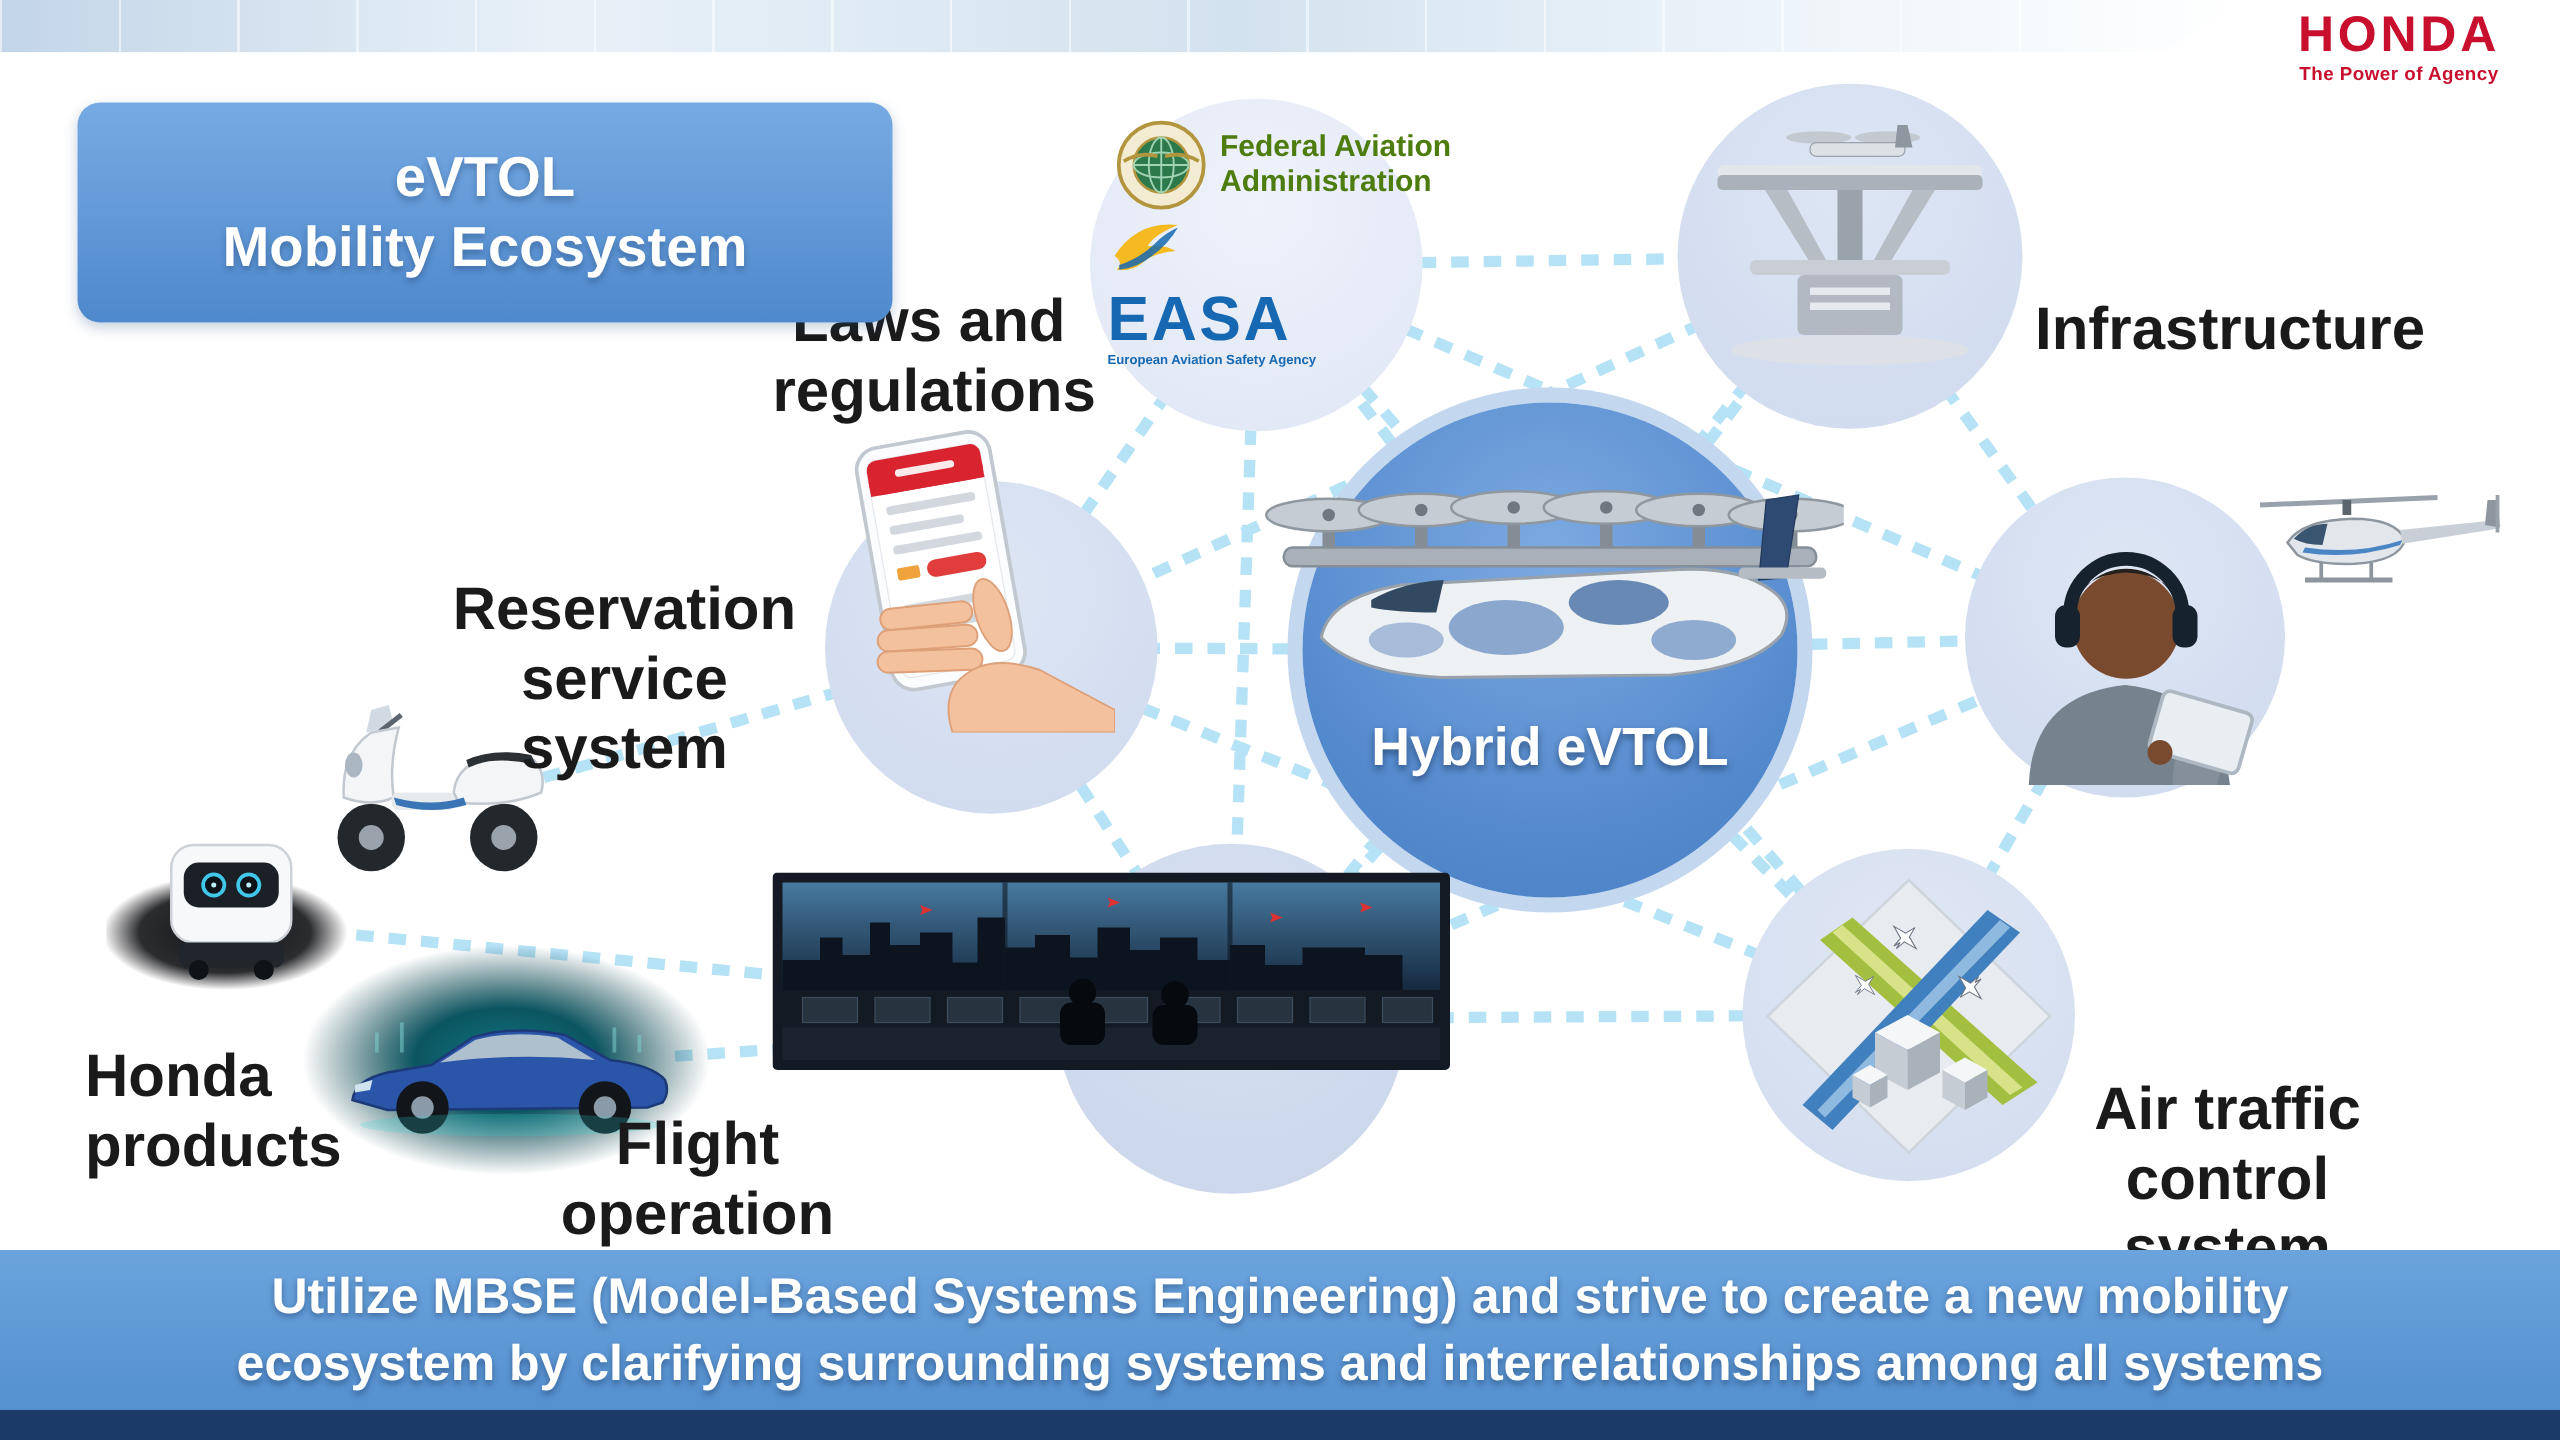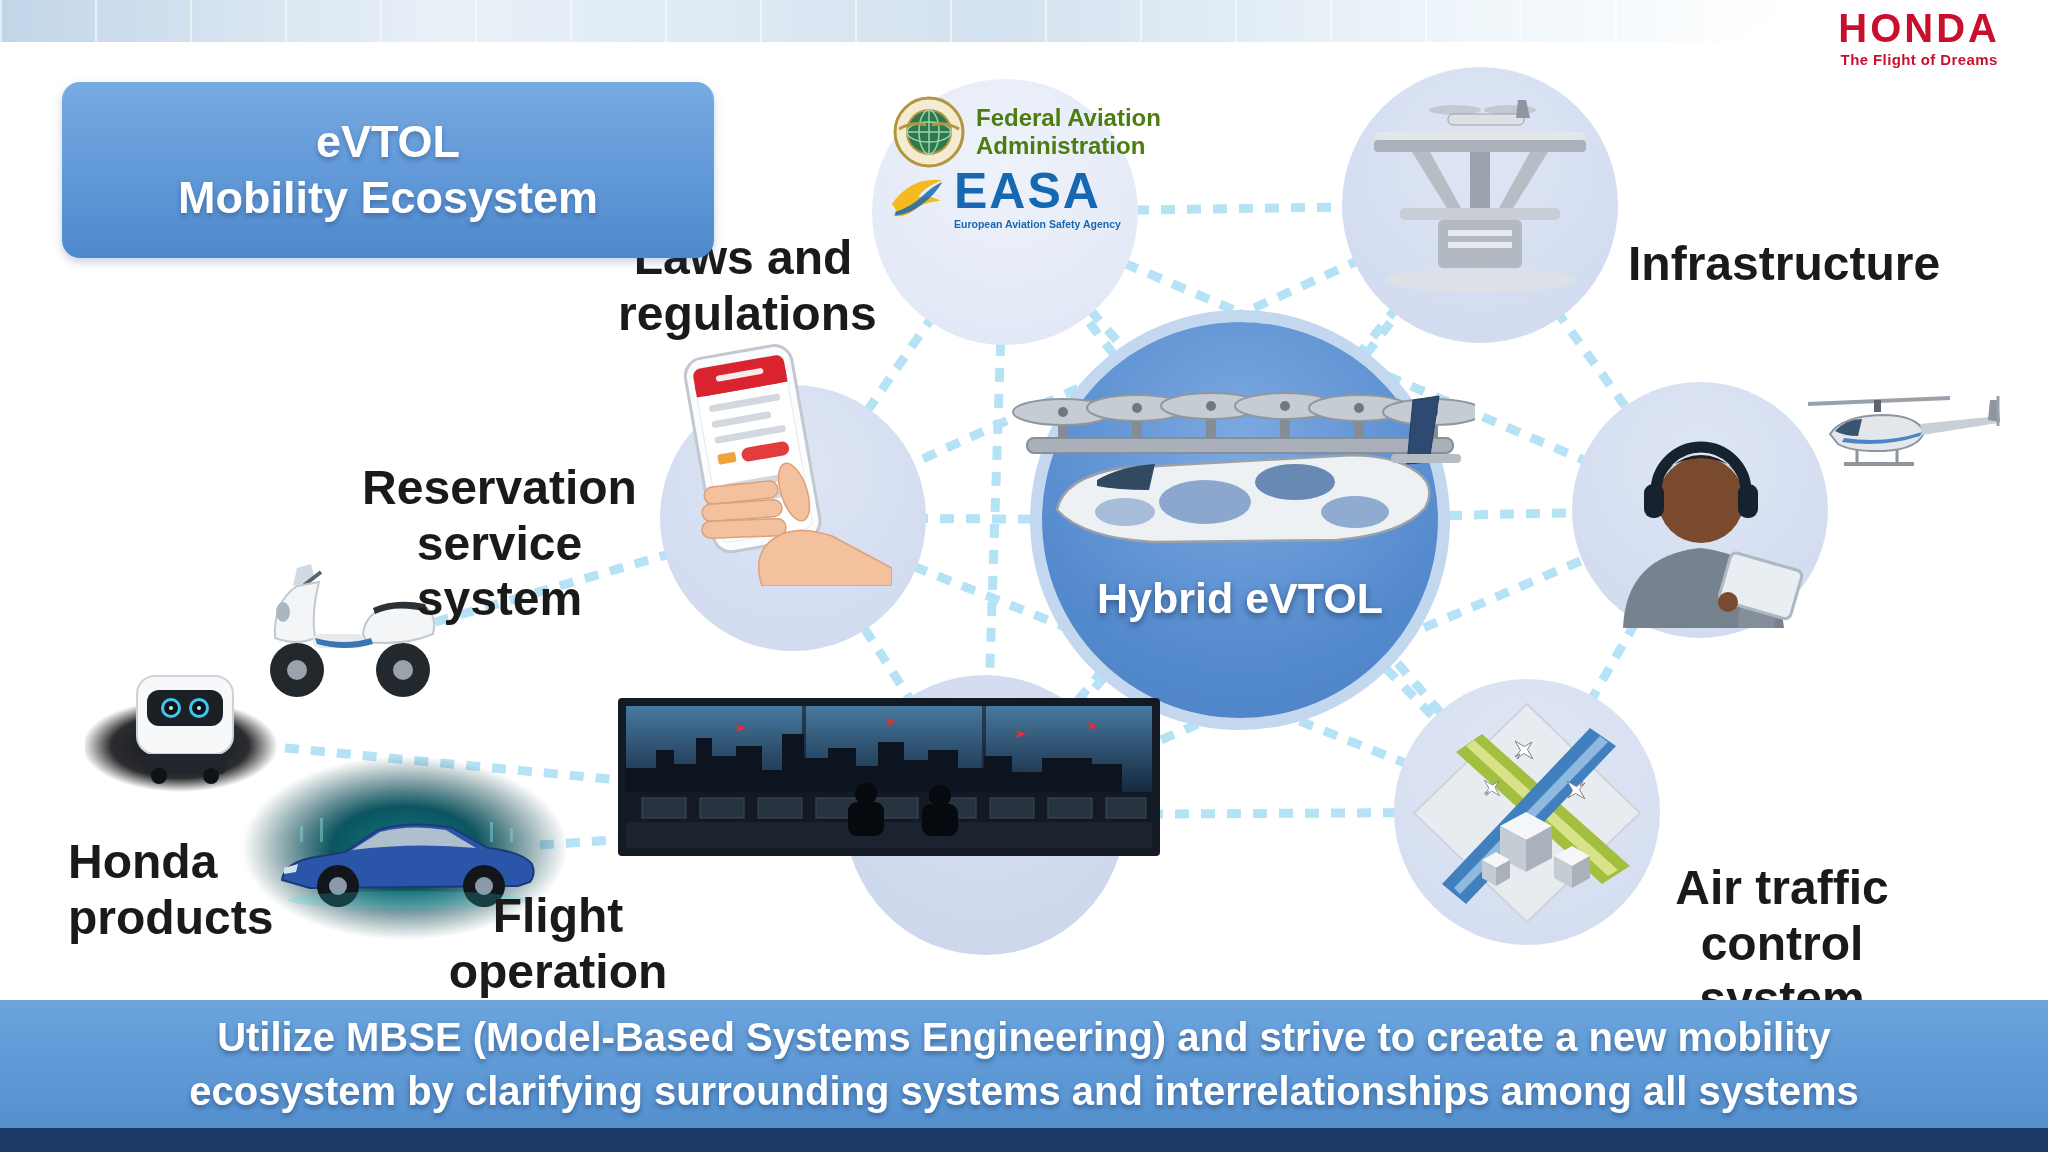--- a/index.html
+++ b/index.html
@@ -51,21 +51,21 @@
     box-shadow:0 0 0 12px #c3d7ee;}
   .evtol{position:absolute;left:-37px;top:40px;width:470px;height:235px;}
   .center-label{position:absolute;left:0;top:252px;width:396px;text-align:center;
     font-size:43px;font-weight:bold;color:#fff;text-shadow:0 3px 6px rgba(10,30,60,.5);}
 
   
   .art{position:absolute;z-index:3;}
   .faa-emblem{left:893px;top:96px;width:72px;height:72px;}
   .faa-text{left:976px;top:104px;width:210px;z-index:4;font-size:24px;font-weight:bold;
     color:#4d7c0f;line-height:1.15;white-space:pre-line;}
-  .easa{left:886px;top:168px;display:flex;align-items:flex-start;gap:6px;z-index:4;}
+  .easa{left:886px;top:168px;display:flex;align-items:flex-start;gap:6px;z-index:4;flex-direction:column;}
   .easa-word{font-size:50px;font-weight:bold;color:#1668b2;letter-spacing:2px;line-height:.95;}
   .easa-sub{font-size:10.5px;font-weight:bold;color:#1668b2;margin-top:2px;}
   .vertiport{left:1360px;top:88px;width:240px;height:215px;}
   .technician{left:1588px;top:398px;width:230px;height:230px;}
   .heli{left:1802px;top:386px;width:210px;height:100px;}
   .atcmap{left:1404px;top:690px;width:246px;height:246px;}
   .ctrlroom{left:618px;top:698px;width:542px;height:158px;}
   .phone{left:642px;top:336px;width:250px;height:250px;}
   .scooter{left:245px;top:542px;width:210px;height:165px;}
   .robot{left:85px;top:658px;width:200px;height:150px;}
@@ -92,21 +92,21 @@
 </style>
 </head>
 <body>
 
 <div class="slide">
 
   <div class="topband"></div>
 
   <div class="brand">
     <div class="word">HONDA</div>
-    <div class="tag">The Flight of Dreams</div>
+    <div class="tag">The Power of Agency</div>
   </div>
 
   <div class="titlecard">
     <div class="ttl">eVTOL
 Mobility Ecosystem</div>
   </div>
 
   <svg id="mesh" viewBox="0 0 2048 1152">
       <line x1="1240" y1="520" x2="1005" y2="212" class="edge"></line>
       <line x1="1240" y1="520" x2="1480" y2="205" class="edge"></line>

